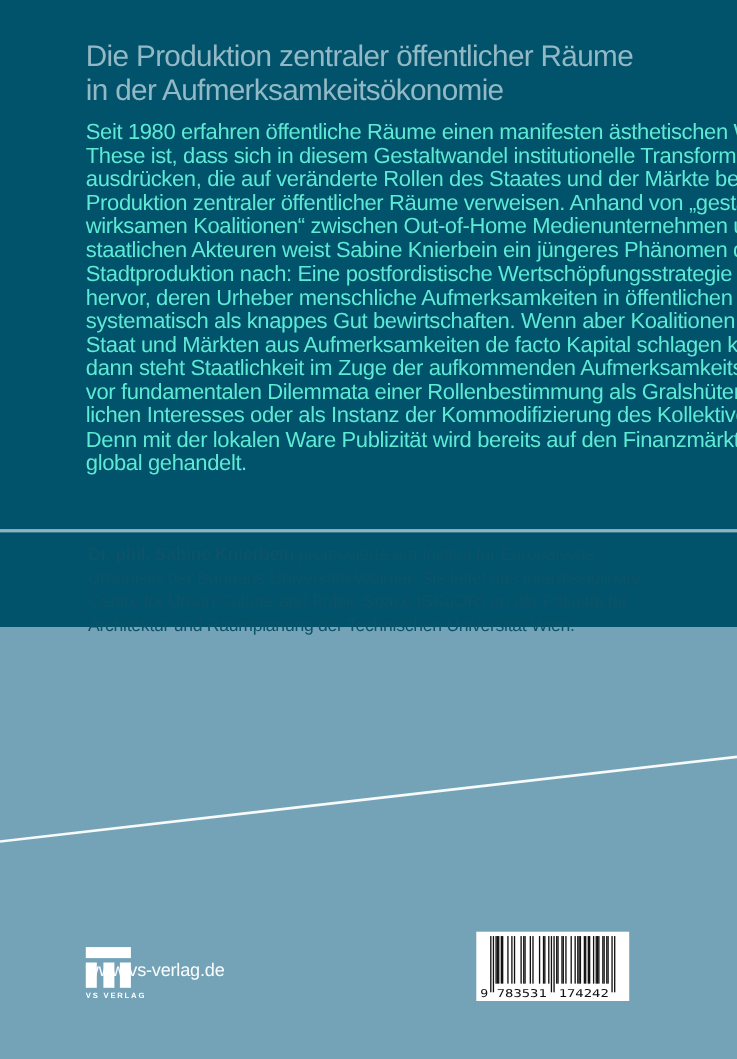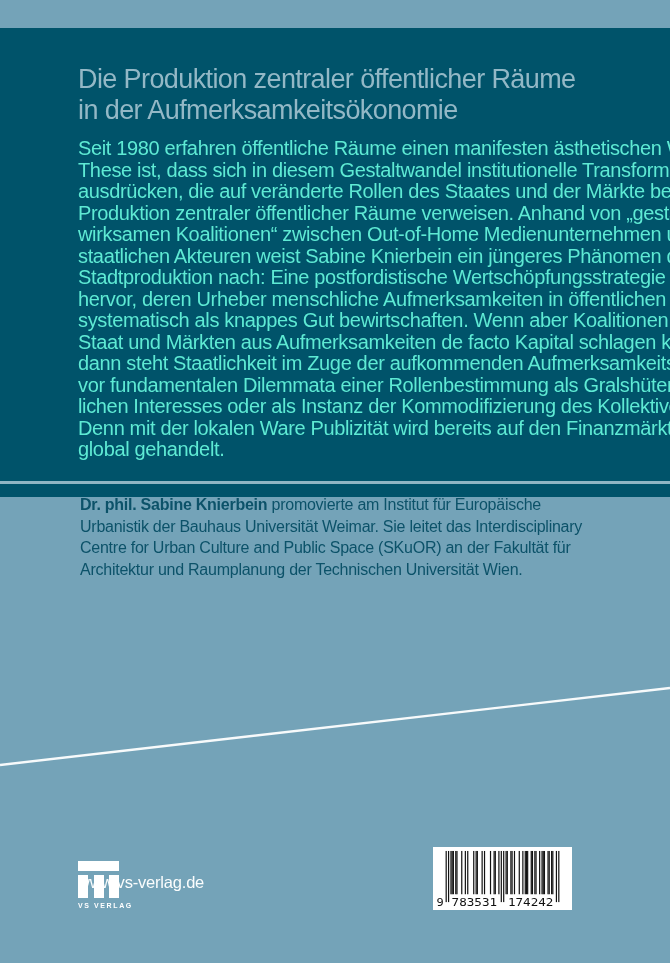--- a/index.html
+++ b/index.html
@@ -10,23 +10,22 @@
   .cover {
     position: relative;
     width: 670px; height: 963px;
     margin: 0 auto;
     background: #74a3b8;
     overflow: hidden;
   }
   
   .top-section {
     position: absolute; left: 0; top: 0;
-    width: 670px; height: 469px;
+    width: 670px; height: 570px;
     background: #00536a;
-    margin-top: 28px;
   }
   .section-divider {
     position: absolute; left: 0; top: 481px;
     width: 670px; height: 3px;
     background: #8fb5c3;
   }
   .book-title {
     position: absolute; left: 78px; top: 36px;
     color: #93b8c6;
     font-size: 27px;

